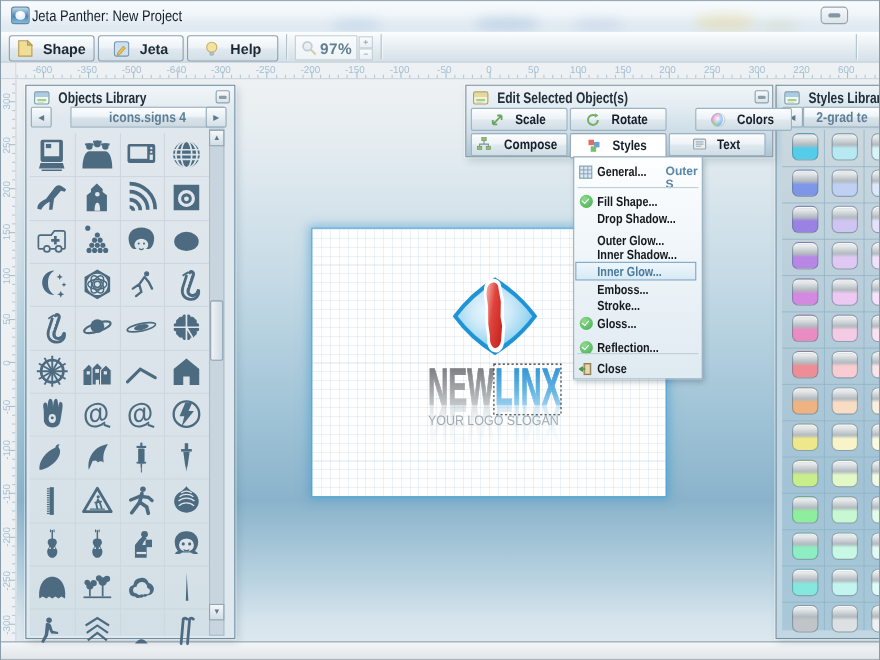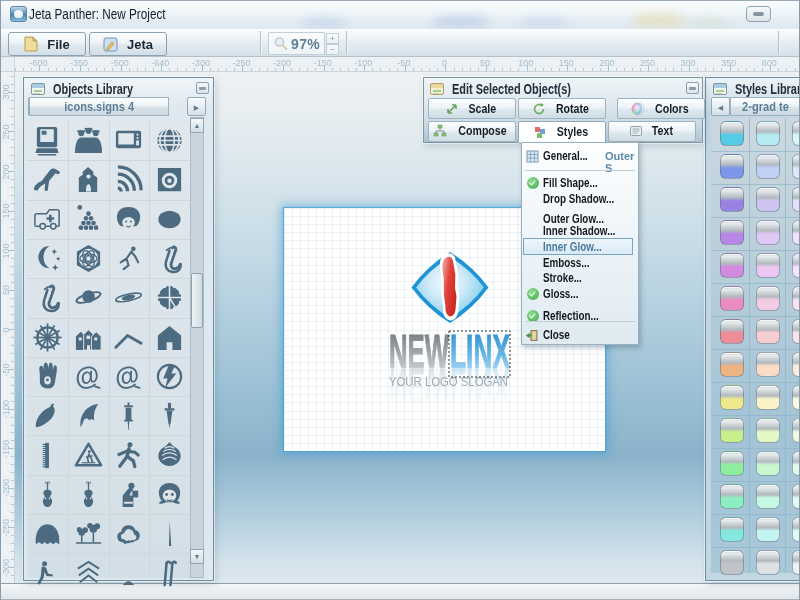--- a/index.html
+++ b/index.html
@@ -73,28 +73,35 @@
 </div>
 <div id="appicon"></div>
 <div id="title">Jeta Panther: New Project</div>
 <div id="maxbtn"></div>
 <div id="toolbar">
 <div class="tbtn" style="left:7px;width:78px">
       <svg width="14" height="16" viewBox="0 0 14 16">
         <path d="M1 1 h8 l4 4 v10 H1 Z" fill="#efdd9a" stroke="#b99c52"></path>
         <path d="M9 1 l4 4 h-4 Z" fill="#d9c070" stroke="#b99c52"></path>
       </svg>
-      <span>File</span>
+      <span>Shape</span>
     </div>
 <div class="tbtn" style="left:88px;width:78px">
       <svg width="15" height="15" viewBox="0 0 15 15">
         <rect x="1" y="1" width="13" height="13" rx="2" fill="#cddff0" stroke="#7796ae"></rect>
         <path d="M4 11 l5-6 2 1.6 -5 6 -2.4.6 Z" fill="#e8c24e" stroke="#a88a30" stroke-width=".6"></path>
       </svg>
       <span>Jeta</span>
+    </div>
+<div class="tbtn" style="left:169px;width:83px">
+      <svg width="15" height="15" viewBox="0 0 15 15">
+        <circle cx="7.5" cy="6" r="4.6" fill="#f2e3a2" stroke="#c9ae5e"></circle>
+        <rect x="5.8" y="10.5" width="3.4" height="2.8" rx="1" fill="#b9c2ca" stroke="#8fa0ab" stroke-width=".5"></rect>
+      </svg>
+      <span>Help</span>
     </div>
 <div class="sep" style="left:259px"></div>
 <div id="zoomfield"></div>
 <div style="position:absolute;left:272px;top:7px;opacity:.55"><svg width="16" height="16" viewBox="0 0 16 16">
         <circle cx="6.5" cy="6" r="4" fill="#dfe9f0" stroke="#97abb9" stroke-width="1.6"></circle>
         <path d="M9.5 9 l4.5 4.5" stroke="#c6a96a" stroke-width="2"></path>
       </svg></div>
 <div id="zoomtxt">97%</div>
 <div class="spin" style="top:4px">+</div>
 <div class="spin" style="top:15px">−</div>
@@ -114,21 +121,21 @@
     <div class="hnum" style="left:287.7px">-150</div>
     <div class="hnum" style="left:328.3px">-100</div>
     <div class="hnum" style="left:368.9px">-50</div>
     <div class="hnum" style="left:409.5px">0</div>
     <div class="hnum" style="left:450.1px">50</div>
     <div class="hnum" style="left:490.7px">100</div>
     <div class="hnum" style="left:531.3px">150</div>
     <div class="hnum" style="left:571.9px">200</div>
     <div class="hnum" style="left:612.5px">250</div>
     <div class="hnum" style="left:653.1px">300</div>
-    <div class="hnum" style="left:693.7px">350</div>
+    <div class="hnum" style="left:693.7px">220</div>
     <div class="hnum" style="left:734.3px">600</div>
     <div class="htick" style="left:0.0px"></div>
     <div class="htick" style="left:8.1px"></div>
     <div class="htick" style="left:16.2px"></div>
     <div class="htick maj" style="left:24.4px"></div>
     <div class="htick" style="left:32.5px"></div>
     <div class="htick" style="left:40.6px"></div>
     <div class="htick" style="left:48.7px"></div>
     <div class="htick" style="left:56.8px"></div>
     <div class="htick maj" style="left:65.0px"></div>
@@ -356,21 +363,21 @@
 <text x="105" y="178" font-size="12.5" fill="#a2abb1" textLength="119" lengthAdjust="spacingAndGlyphs" font-family="Liberation Sans">YOUR LOGO SLOGAN</text>
 <rect x="165" y="123" width="61" height="46" fill="none" stroke="#333" stroke-width="1" stroke-dasharray="2 2"></rect>
 </svg>
 <div id="lpanel" class="panel"></div>
 <div class="phead" style="left:30px;top:79px">
     <div class="winicon"></div>
     <span class="t">Objects Library</span>
   </div>
 <div class="pmini" style="left:195px;top:82px"></div>
 <div class="arrowbtn" style="left:27px;top:97px">◀</div>
-<div class="selbar" style="left:28px;top:97px;width:140px">
+<div class="selbar" style="left:63px;top:97px;width:140px">
     <span>icons.signs 4</span>
   </div>
 <div class="arrowbtn" style="left:186px;top:97px">▶</div>
 <div id="lgrid"></div>
 <div class="gl" style="left:26px;top:160.3px;width:163px;height:1px"></div>
 <div class="gl" style="left:26px;top:199.6px;width:163px;height:1px"></div>
 <div class="gl" style="left:26px;top:238.9px;width:163px;height:1px"></div>
 <div class="gl" style="left:26px;top:278.2px;width:163px;height:1px"></div>
 <div class="gl" style="left:26px;top:317.5px;width:163px;height:1px"></div>
 <div class="gl" style="left:26px;top:356.8px;width:163px;height:1px"></div>
@@ -927,21 +934,21 @@
     </svg>
     <span>Scale</span>
   </div>
 <div class="ebtn" style="left:517px;top:98px">
     <svg width="14" height="14" viewBox="0 0 14 14">
       <path d="M11.5 7 a4.5 4.5 0 11-2-3.7" stroke="#73b066" stroke-width="1.8" fill="none"></path>
       <path d="M9 1 l3 2 -3 2 Z" fill="#73b066"></path>
     </svg>
     <span>Rotate</span>
   </div>
-<div class="ebtn" style="left:616px;top:98px">
+<div class="ebtn" style="left:631px;top:98px">
     <svg width="14" height="14" viewBox="0 0 14 14">
       <defs>
         <radialGradient id="cwl" cx="45%" cy="40%" r="70%">
           <stop offset="0%" stop-color="#fff" stop-opacity=".9"></stop>
           <stop offset="55%" stop-color="#fff" stop-opacity=".3"></stop>
           <stop offset="100%" stop-color="#fff" stop-opacity="0"></stop>
         </radialGradient>
       </defs>
       <g>
         <path d="M7 7 L7 1 A6 6 0 015.2 12.7 Z" fill="#6aa6e8"></path>

